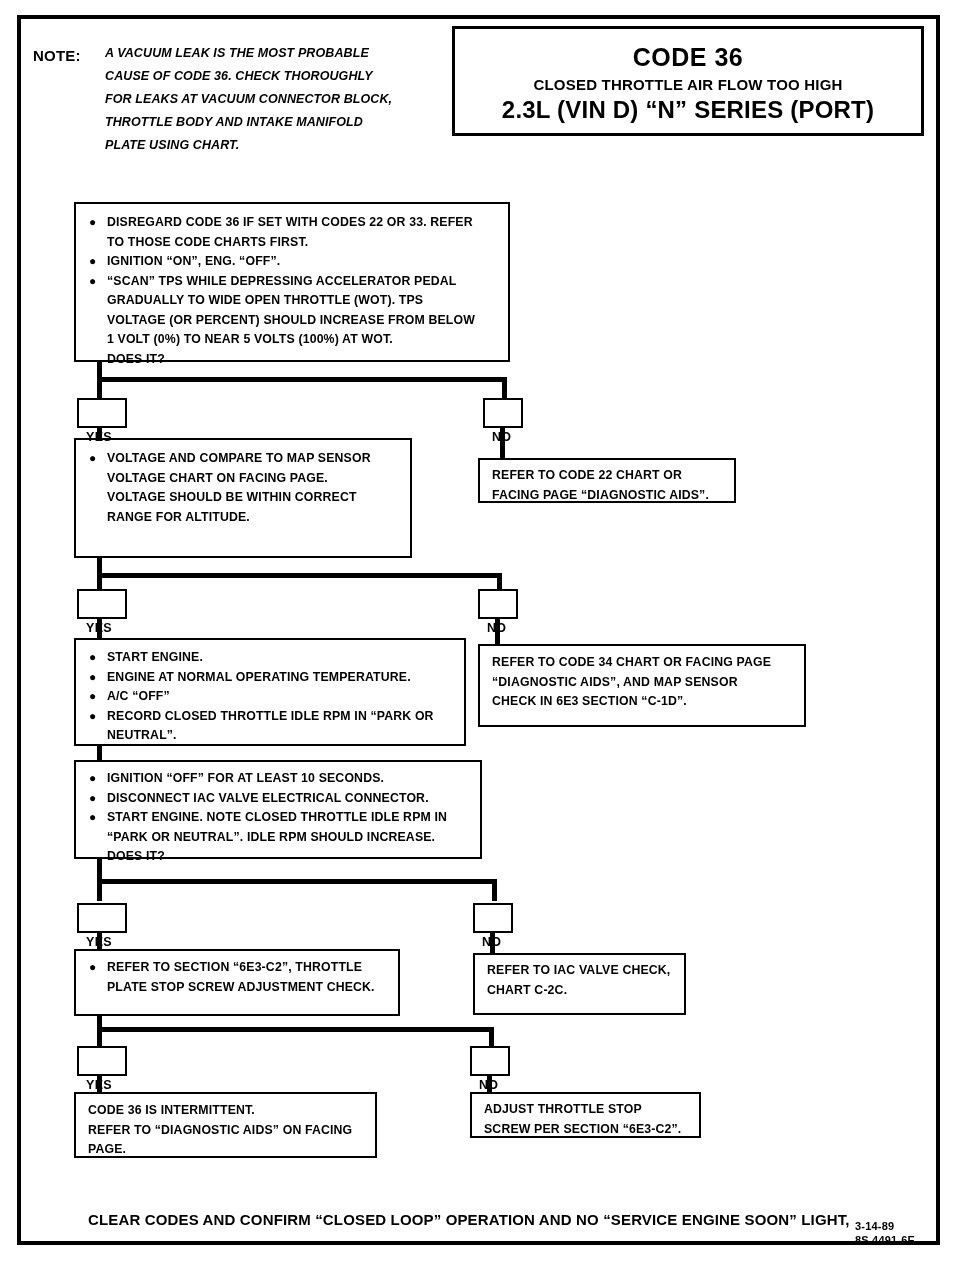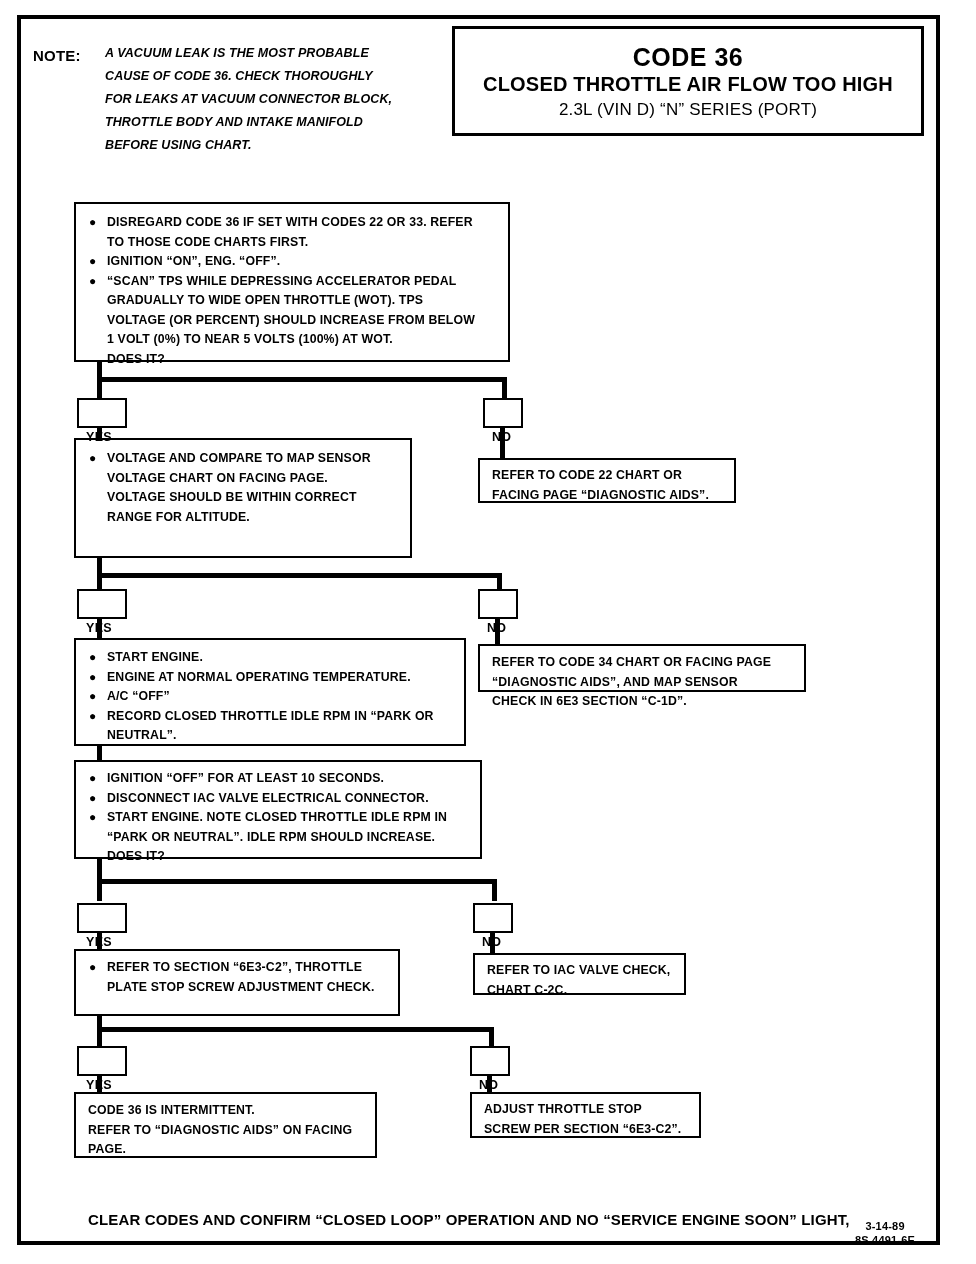--- a/index.html
+++ b/index.html
@@ -80,29 +80,29 @@
     justify-content: center;
     padding-top: 2px;
   }
   .title-code {
     font-size: 25px;
     font-weight: bold;
     letter-spacing: 0.5px;
     line-height: 30px;
   }
   .title-l2 {
-    font-size: 20px;
+    font-size: 15px;
     font-weight: bold;
     letter-spacing: 0.2px;
     line-height: 25px;
     white-space: nowrap;
   }
   .title-l3 {
-    font-size: 17px;
-    font-weight: normal;
+    font-size: 24px;
+    font-weight: bold;
     letter-spacing: 0.2px;
     line-height: 25px;
     white-space: nowrap;
   }
 
   
   .fbox {
     position: absolute;
     border: 2.5px solid #000;
     box-sizing: border-box;
@@ -180,21 +180,21 @@
     top: 1211px;
     font-size: 15px;
     font-weight: bold;
     letter-spacing: 0.15px;
     white-space: nowrap;
   }
   .rev-block {
     position: absolute;
     left: 855px;
     top: 1219px;
-    text-align: center;
+    text-align: left;
   }
   .rev-block span {
     display: block;
     font-size: 11px;
     font-weight: bold;
     line-height: 14px;
     letter-spacing: 0.2px;
     white-space: nowrap;
   }
 </style>
@@ -205,21 +205,21 @@
 
   <div class="page-frame"></div>
 
   <div class="note-block">
     <div class="note-label">NOTE:</div>
     <div class="note-lines">
       <span class="nl">A VACUUM LEAK IS THE MOST PROBABLE</span>
       <span class="nl">CAUSE OF CODE 36.  CHECK THOROUGHLY</span>
       <span class="nl">FOR LEAKS AT VACUUM CONNECTOR BLOCK,</span>
       <span class="nl">THROTTLE BODY AND INTAKE MANIFOLD</span>
-      <span class="nl">BEFORE USING CHART.</span>
+      <span class="nl">PLATE USING CHART.</span>
     </div>
   </div>
 
   <div class="title-box">
     <div class="title-code">CODE 36</div>
     <div class="title-l2">CLOSED THROTTLE AIR FLOW TOO HIGH</div>
     <div class="title-l3">2.3L  (VIN D)   “N”  SERIES  (PORT)</div>
   </div>
 
   <div class="fbox" style="left:74px; top:202px; width:436px; height:160px;">
@@ -294,21 +294,21 @@
   <div class="ynbox" style="left:77px; top:589px; width:50px; height:30px;">
     <span>YES</span>
   </div>
   <div class="ynbox" style="left:478px; top:589px; width:40px; height:30px;">
     <span>NO</span>
   </div>
 
   <div class="vline" style="left:97px; top:619px; height:20px;"></div>
   <div class="vline" style="left:495px; top:619px; height:27px;"></div>
 
-  <div class="fbox" style="left:478px; top:644px; width:328px; height:48px;">
+  <div class="fbox" style="left:478px; top:644px; width:328px; height:83px;">
     <div class="fbox-inner plain-lines" style="padding-top:7px;">
       <span class="tline">REFER TO CODE 34 CHART OR FACING PAGE</span>
       <span class="tline">“DIAGNOSTIC AIDS”, AND MAP SENSOR</span>
       <span class="tline">CHECK IN 6E3 SECTION “C-1D”.</span>
     </div>
   </div>
 
   <div class="fbox" style="left:74px; top:638px; width:392px; height:108px;">
     <div class="fbox-inner" style="padding-top:8px;">
       <div class="li-row">
@@ -374,21 +374,21 @@
   <div class="ynbox" style="left:77px; top:903px; width:50px; height:30px;">
     <span>YES</span>
   </div>
   <div class="ynbox" style="left:473px; top:903px; width:40px; height:30px;">
     <span>NO</span>
   </div>
 
   <div class="vline" style="left:97px; top:933px; height:18px;"></div>
   <div class="vline" style="left:490px; top:933px; height:22px;"></div>
 
-  <div class="fbox" style="left:473px; top:953px; width:213px; height:42px;">
+  <div class="fbox" style="left:473px; top:953px; width:213px; height:62px;">
     <div class="fbox-inner plain-lines" style="padding-top:6px;">
       <span class="tline">REFER TO  IAC VALVE CHECK,</span>
       <span class="tline">CHART C-2C.</span>
     </div>
   </div>
 
   <div class="fbox" style="left:74px; top:949px; width:326px; height:67px;">
     <div class="fbox-inner" style="padding-top:7px;">
       <div class="li-row">
         <div class="bullet">●</div>

